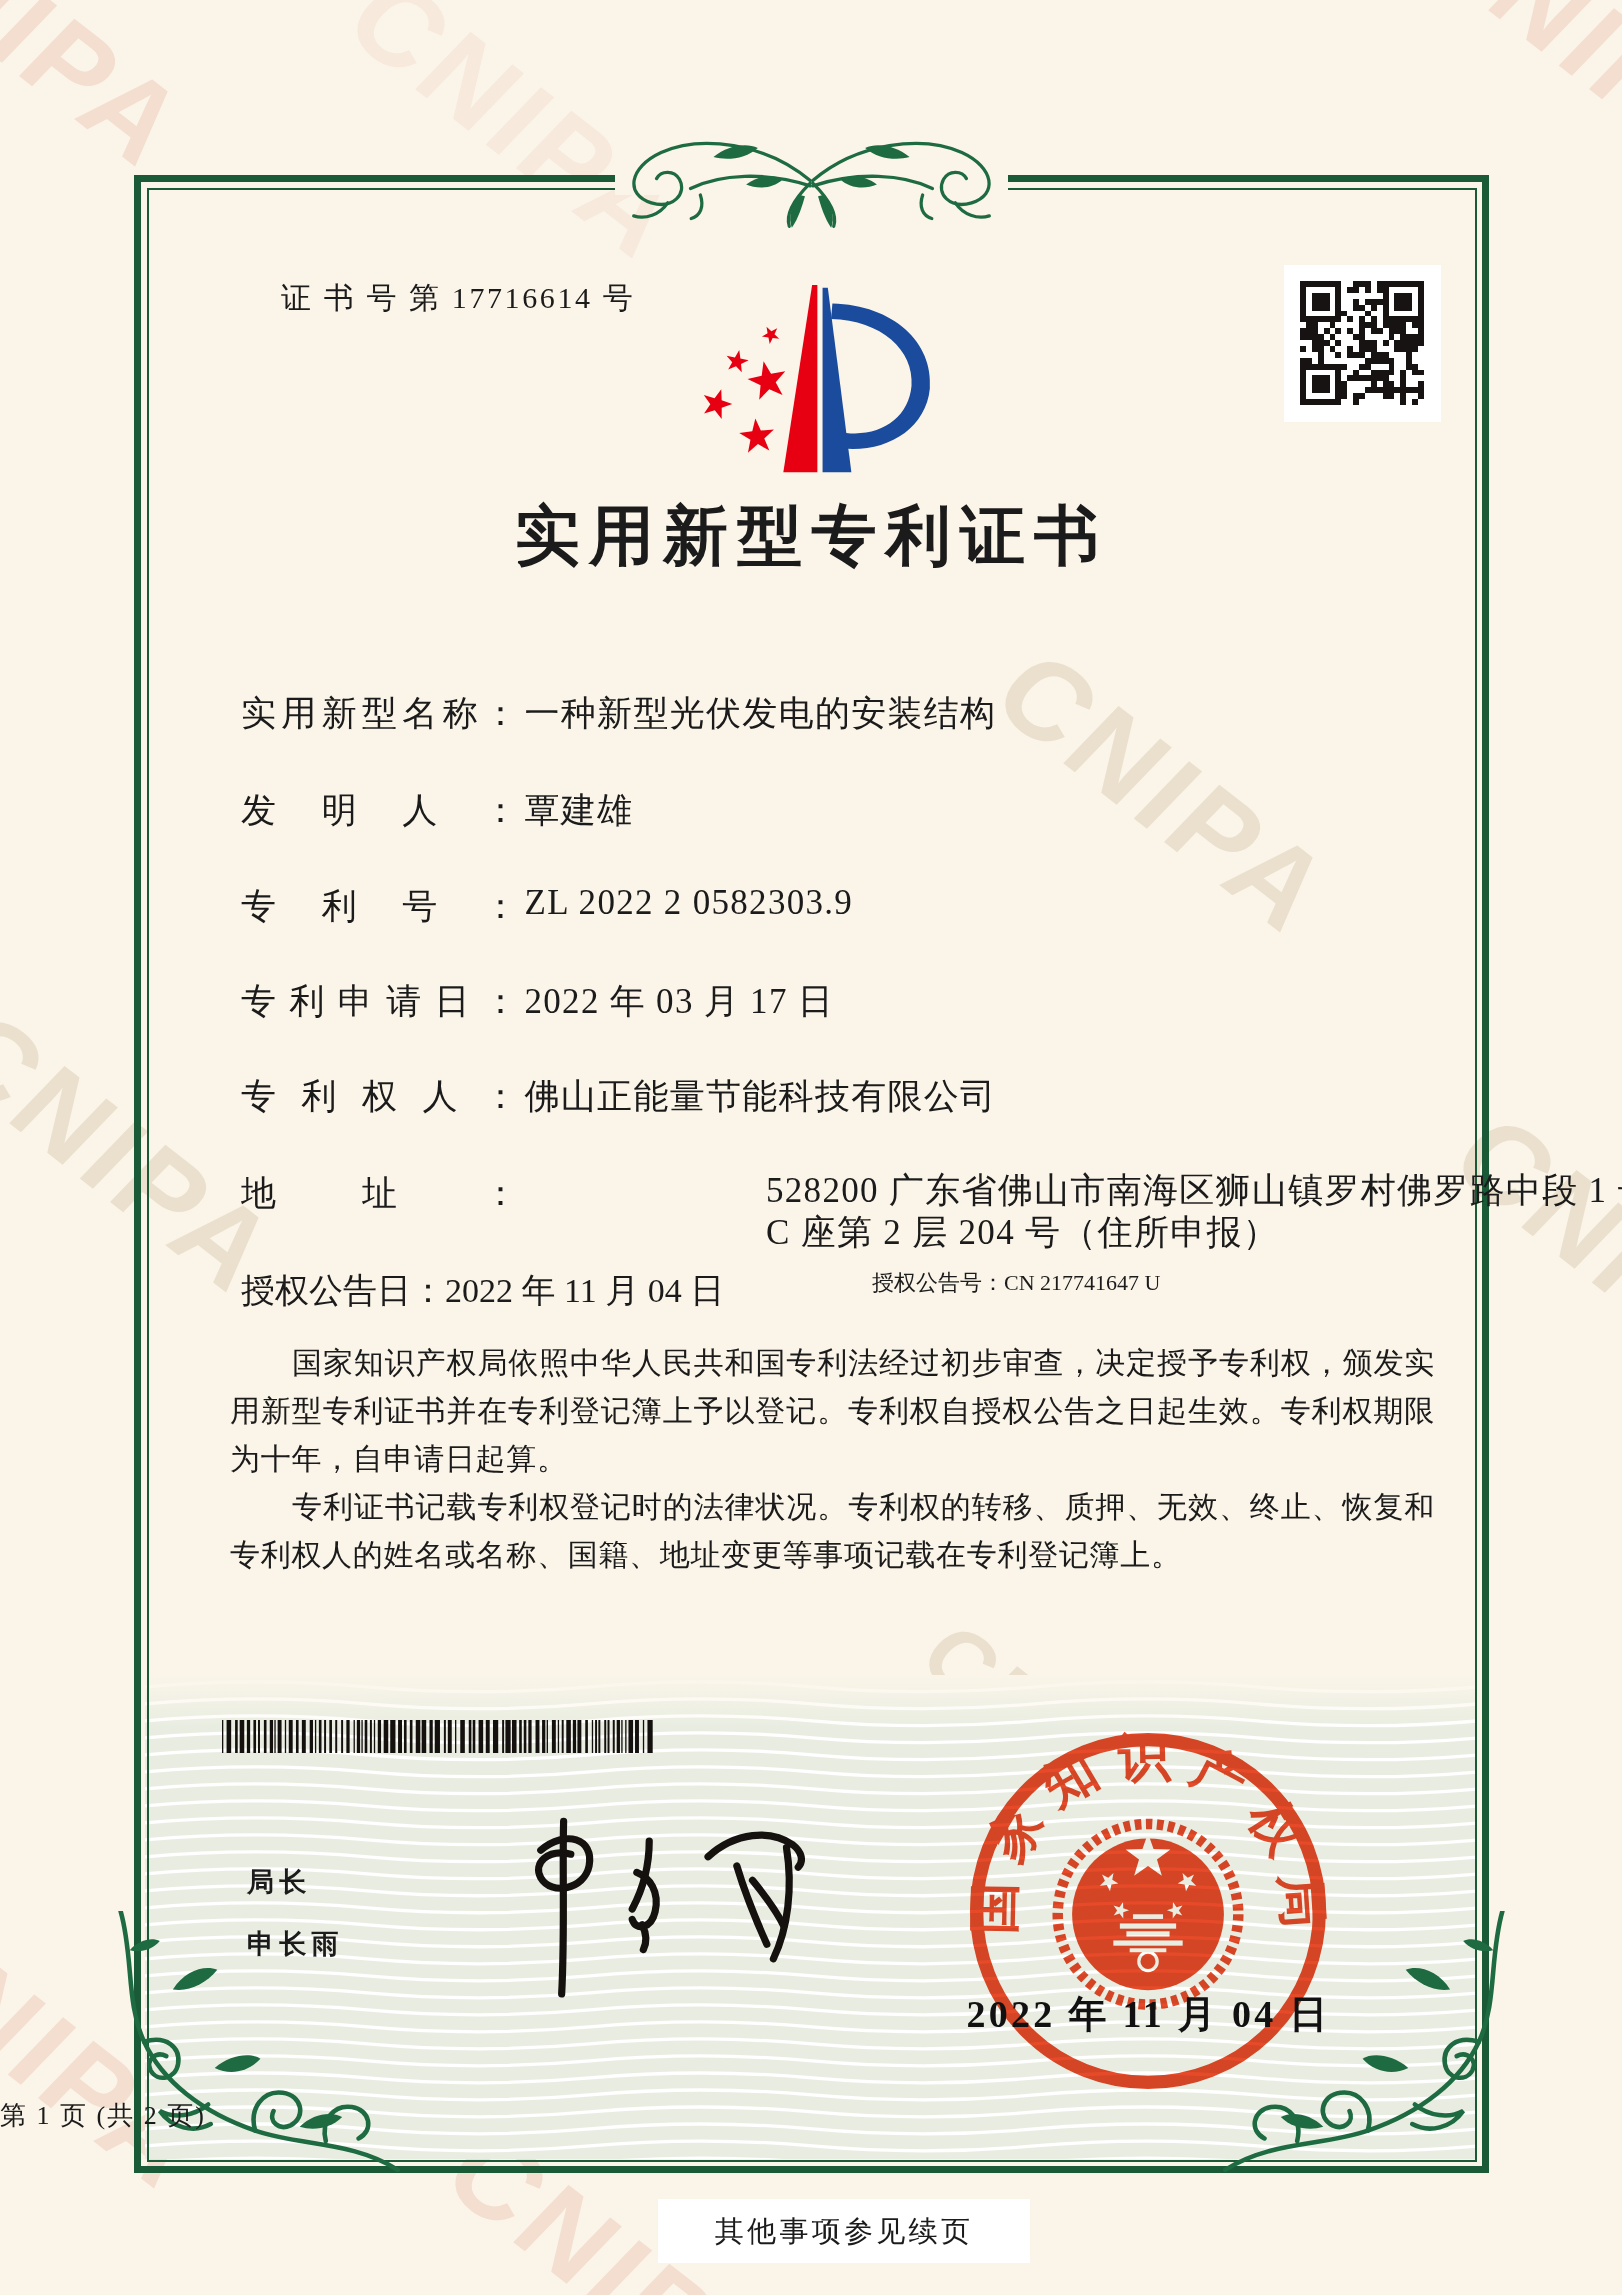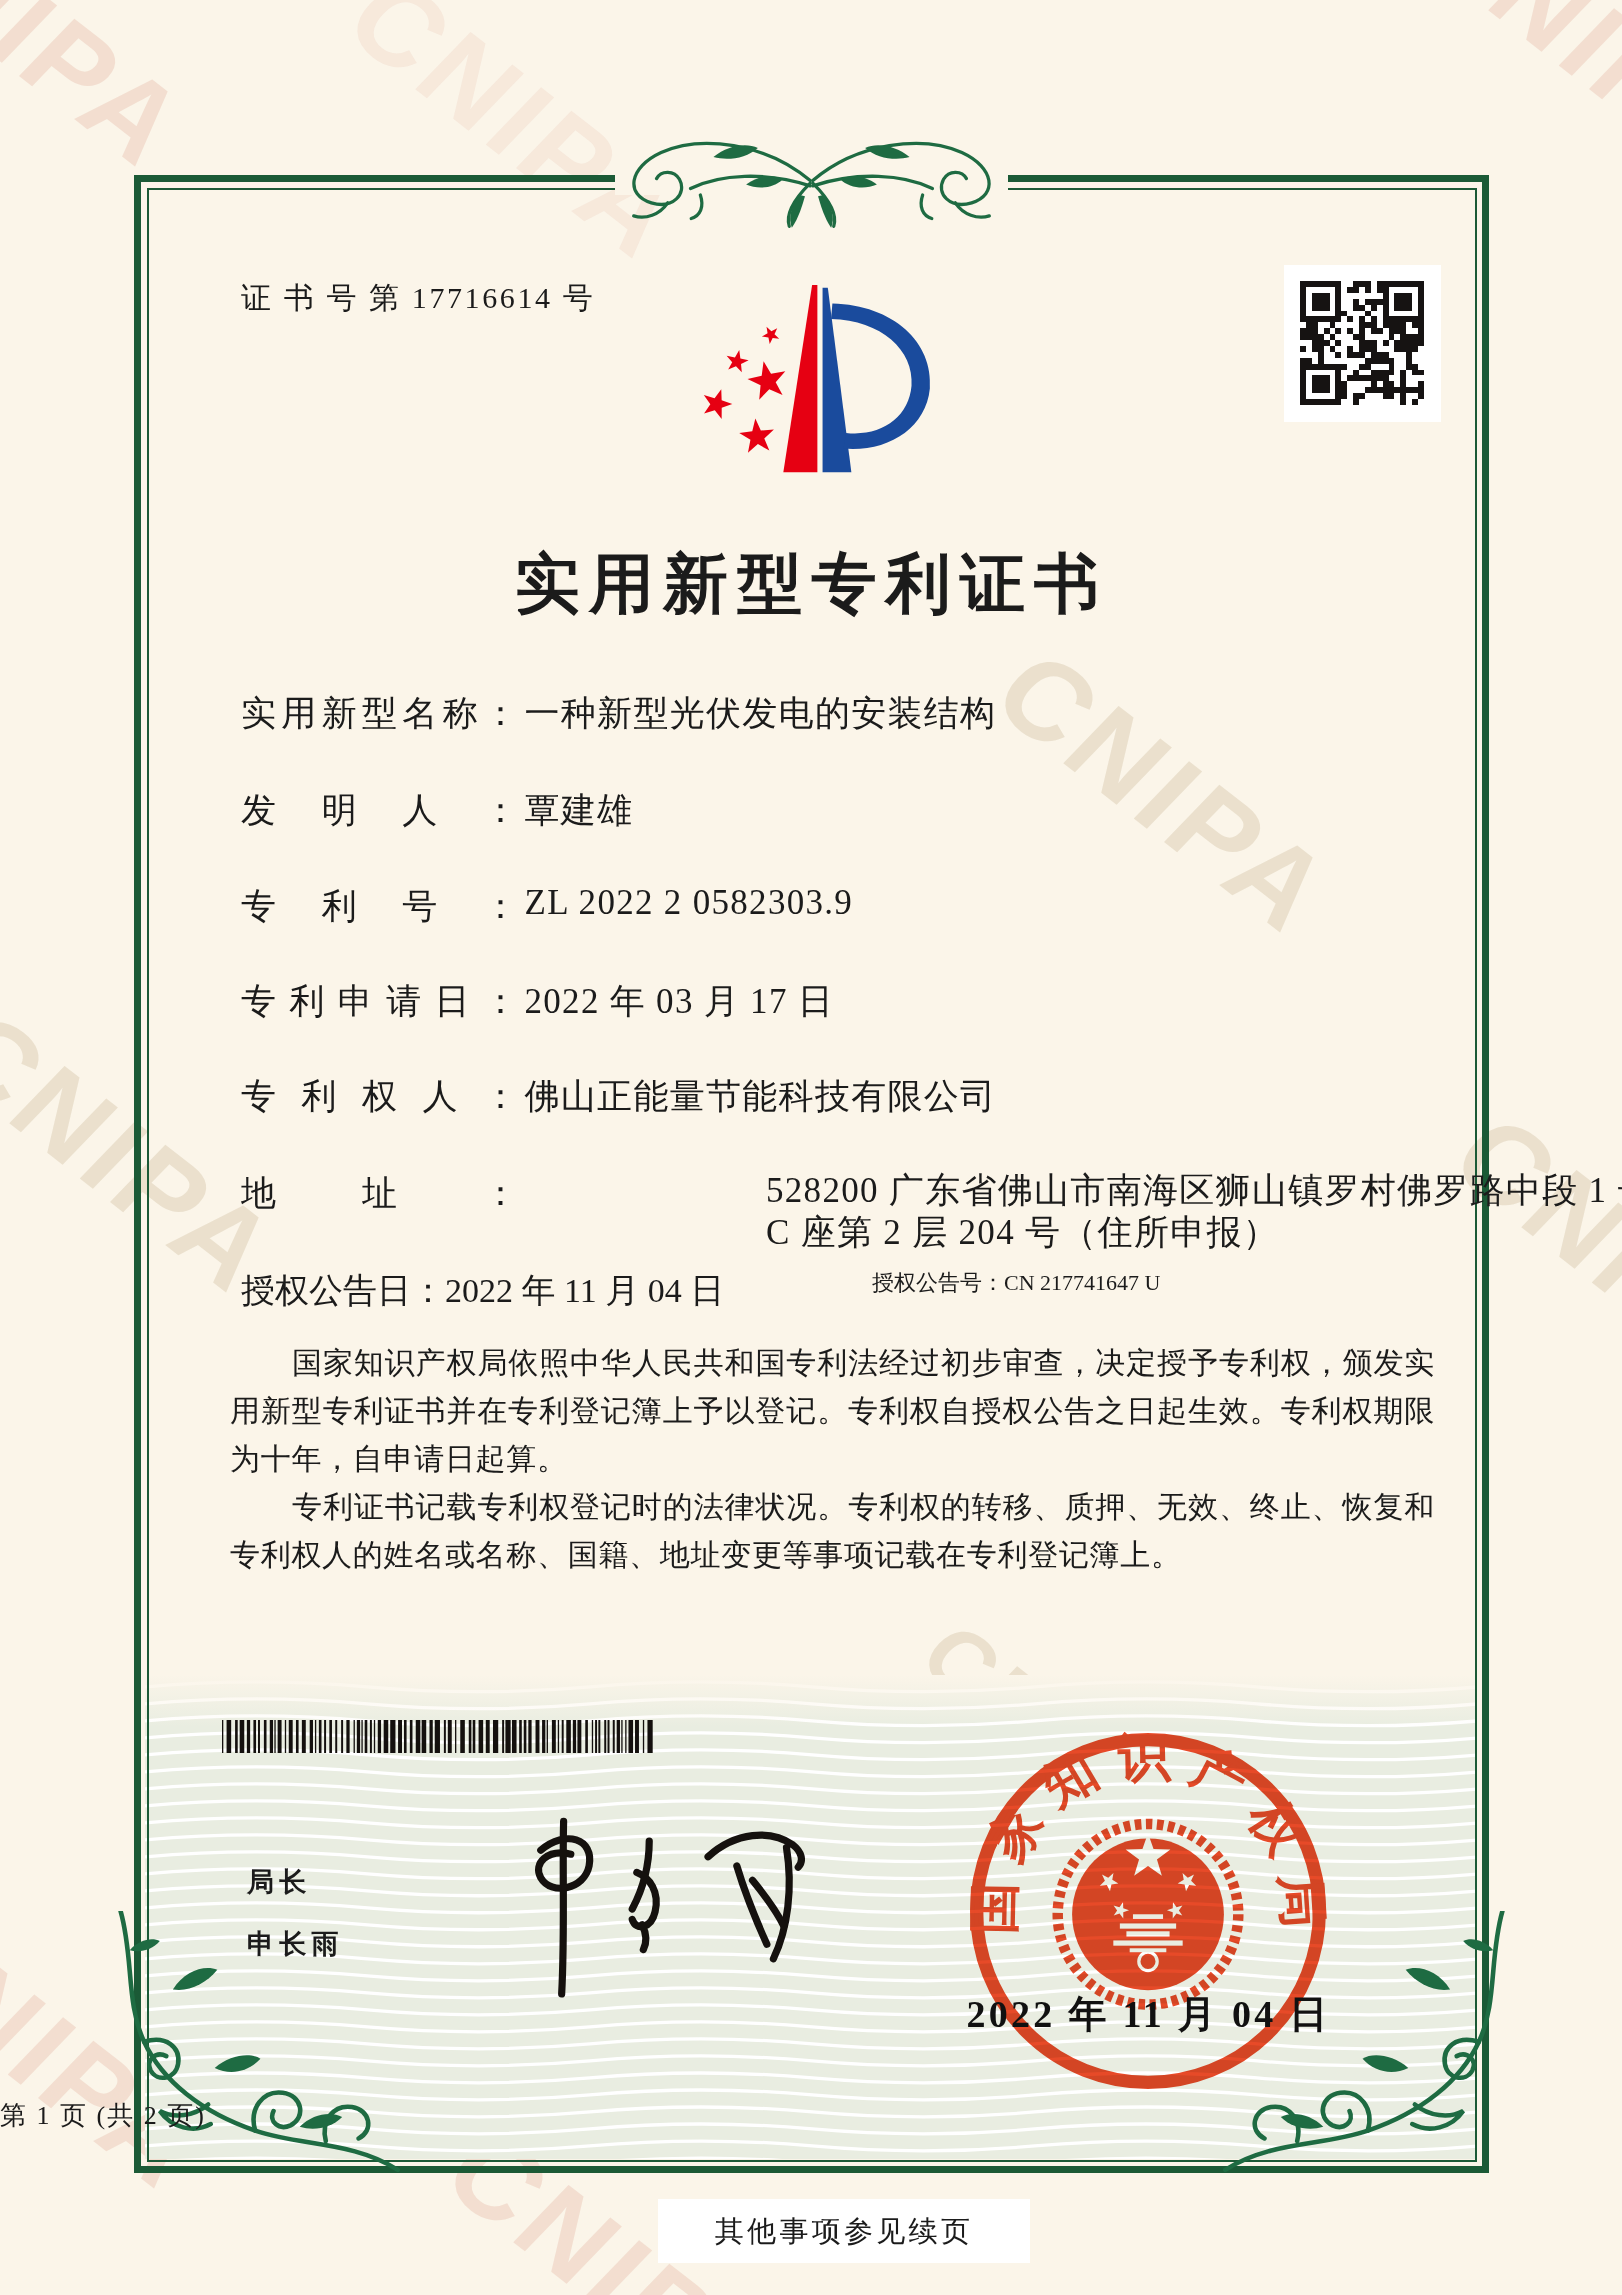--- a/index.html
+++ b/index.html
@@ -17,23 +17,23 @@
   .band{position:absolute;left:145px;top:1675px;width:1332px;height:484px;z-index:2;background:#e9ede1;}
   .band-fade{position:absolute;left:145px;top:1675px;width:1332px;height:52px;z-index:2;
              background:linear-gradient(#fbf5e9,rgba(251,245,233,0));}
   
   .frame-outer{position:absolute;left:134px;top:175px;width:1355px;height:1998px;
                border:7.2px solid #1b5a36;box-sizing:border-box;z-index:3;}
   .frame-inner{position:absolute;left:147px;top:188px;width:1330px;height:1974px;
                border:2px solid #1b5a36;box-sizing:border-box;z-index:3;}
   .orn{z-index:4;}
   .content{z-index:5;}
-  .cert-no{font-size:30px;letter-spacing:2.6px;white-space:nowrap;}
+  .cert-no{font-size:30px;letter-spacing:2.6px;white-space:nowrap;margin-left:40px;}
   .title{left:0;top:492px;width:1623px;text-align:center;font-size:65px;font-weight:700;
-         letter-spacing:9.2px;white-space:nowrap;margin-top:48px;}
+         letter-spacing:9.2px;white-space:nowrap;}
   .frow{left:241px;font-size:35px;white-space:nowrap;}
   .flabel{display:inline-block;width:277px;text-align:justify;text-align-last:justify;vertical-align:top;font-family:Liberation Mono, monospace;}
   .fvalue{letter-spacing:1.3px;margin-left:6.5px;}
   .addr-val{position:absolute;left:525px;top:0;line-height:42px;letter-spacing:1.3px;}
   .body-text{left:216px;top:1339px;width:1205px;font-size:30px;line-height:48px;
              text-align:justify;letter-spacing:0.7px;margin-left:14px;}
   .body-text p{margin:0;text-indent:62px;}
   .sig-label{left:247px;font-size:27px;letter-spacing:5.2px;font-weight:700;
              font-family:"Liberation Sans","DejaVu Sans",sans-serif;}
   .seal-date{left:952px;top:1989px;width:393px;text-align:center;font-size:38px;

